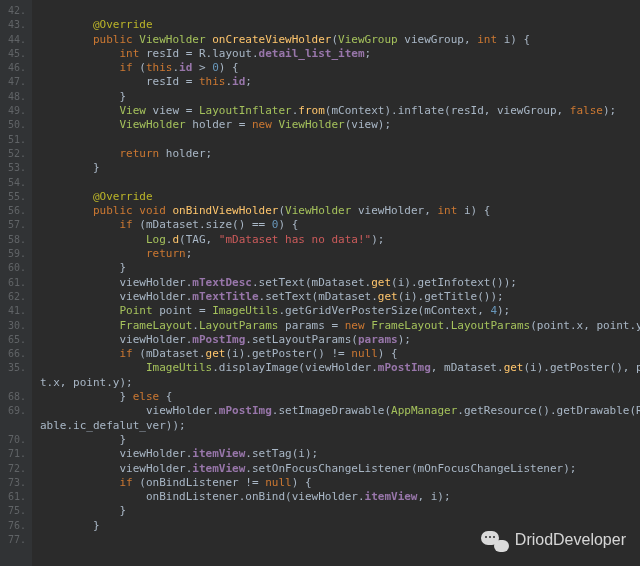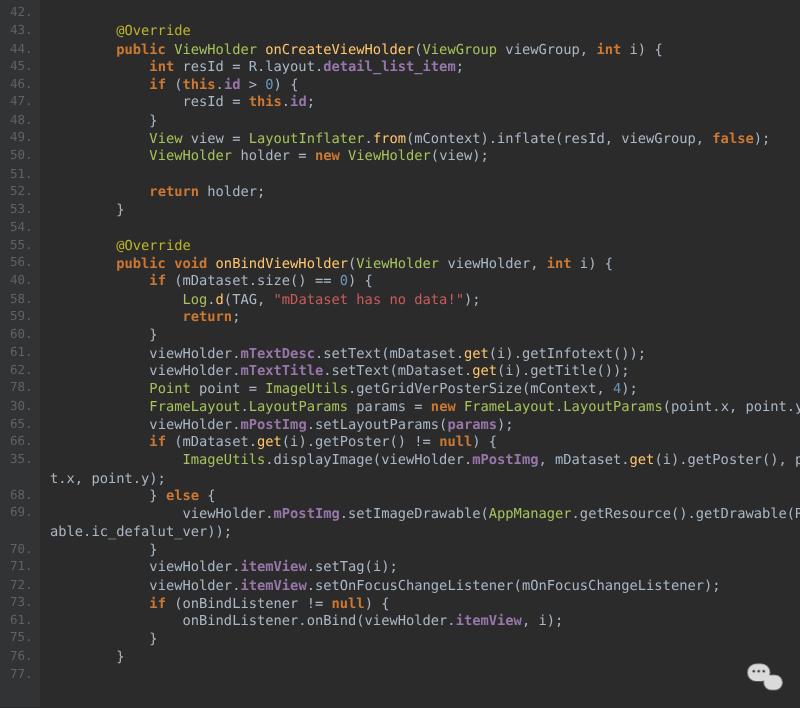--- a/index.html
+++ b/index.html
@@ -25,21 +25,21 @@
   }
   .gutter div { height: 14.3px; }
   .code {
     padding: 4px 0 0 8px;
     color: #a9b7c6;
     white-space: pre;
     flex: 1;
     overflow: hidden;
   }
   .line { height: 14.3px; display: block; }
-  .k   { color: #cc7832; font-weight: bold; }                       
+  .k   { color: #cc7832; font-weight: normal; }                       
   .ty  { color: #a5c25c; }                       
   .fn  { color: #ffc66d; }                       
   .nm  { color: #6897bb; }                       
   .stR { color: #cc5b5b; }                       
   .an  { color: #bbb529; }                       
   .fd  { color: #9876aa; font-weight: bold; }                       
   .tx  { color: #a9b7c6; }
   .watermark {
     position: fixed;
     right: 14px;
@@ -78,27 +78,27 @@
     <div>47.</div>
     <div>48.</div>
     <div>49.</div>
     <div>50.</div>
     <div>51.</div>
     <div>52.</div>
     <div>53.</div>
     <div>54.</div>
     <div>55.</div>
     <div>56.</div>
-    <div>40.</div>
+    <div>57.</div>
     <div>58.</div>
     <div>59.</div>
     <div>60.</div>
     <div>61.</div>
     <div>62.</div>
-    <div>78.</div>
+    <div>41.</div>
     <div>30.</div>
     <div>65.</div>
     <div>66.</div>
     <div>35.</div>
     <div></div>
     <div>68.</div>
     <div>69.</div>
     <div></div>
     <div>70.</div>
     <div>71.</div>
@@ -112,13 +112,14 @@
 <div class="code" id="code"><span class="line">        </span><span class="line">        <span class="an">@Override</span></span><span class="line">        <span class="k">public </span><span class="ty">ViewHolder </span><span class="fn">onCreateViewHolder</span><span class="tx">(</span><span class="ty">ViewGroup</span><span class="tx"> viewGroup, </span><span class="k">int</span><span class="tx"> i) {</span></span><span class="line">            <span class="k">int</span><span class="tx"> resId = R.layout.</span><span class="fd">detail_list_item</span><span class="tx">;</span></span><span class="line">            <span class="k">if </span><span class="tx">(</span><span class="k">this</span><span class="tx">.</span><span class="fd">id</span><span class="tx"> &gt; </span><span class="nm">0</span><span class="tx">) {</span></span><span class="line">                <span class="tx">resId = </span><span class="k">this</span><span class="tx">.</span><span class="fd">id</span><span class="tx">;</span></span><span class="line">            <span class="tx">}</span></span><span class="line">            <span class="ty">View</span><span class="tx"> view = </span><span class="ty">LayoutInflater</span><span class="tx">.</span><span class="fn">from</span><span class="tx">(mContext).inflate(resId, viewGroup, </span><span class="k">false</span><span class="tx">);</span></span><span class="line">            <span class="ty">ViewHolder</span><span class="tx"> holder = </span><span class="k">new </span><span class="ty">ViewHolder</span><span class="tx">(view);</span></span><span class="line">            </span><span class="line">            <span class="k">return </span><span class="tx">holder;</span></span><span class="line">        <span class="tx">}</span></span><span class="line">        </span><span class="line">        <span class="an">@Override</span></span><span class="line">        <span class="k">public void </span><span class="fn">onBindViewHolder</span><span class="tx">(</span><span class="ty">ViewHolder</span><span class="tx"> viewHolder, </span><span class="k">int</span><span class="tx"> i) {</span></span><span class="line">            <span class="k">if </span><span class="tx">(mDataset.size() == </span><span class="nm">0</span><span class="tx">) {</span></span><span class="line">                <span class="ty">Log</span><span class="tx">.</span><span class="fn">d</span><span class="tx">(TAG, </span><span class="stR">"mDataset has no data!"</span><span class="tx">);</span></span><span class="line">                <span class="k">return</span><span class="tx">;</span></span><span class="line">            <span class="tx">}</span></span><span class="line">            <span class="tx">viewHolder.</span><span class="fd">mTextDesc</span><span class="tx">.setText(mDataset.</span><span class="fn">get</span><span class="tx">(i).getInfotext());</span></span><span class="line">            <span class="tx">viewHolder.</span><span class="fd">mTextTitle</span><span class="tx">.setText(mDataset.</span><span class="fn">get</span><span class="tx">(i).getTitle());</span></span><span class="line">            <span class="ty">Point</span><span class="tx"> point = </span><span class="ty">ImageUtils</span><span class="tx">.getGridVerPosterSize(mContext, </span><span class="nm">4</span><span class="tx">);</span></span><span class="line">            <span class="ty">FrameLayout</span><span class="tx">.</span><span class="ty">LayoutParams</span><span class="tx"> params = </span><span class="k">new </span><span class="ty">FrameLayout</span><span class="tx">.</span><span class="ty">LayoutParams</span><span class="tx">(point.x, point.y);</span></span><span class="line">            <span class="tx">viewHolder.</span><span class="fd">mPostImg</span><span class="tx">.setLayoutParams(</span><span class="fd">params</span><span class="tx">);</span></span><span class="line">            <span class="k">if </span><span class="tx">(mDataset.</span><span class="fn">get</span><span class="tx">(i).getPoster() != </span><span class="k">null</span><span class="tx">) {</span></span><span class="line">                <span class="ty">ImageUtils</span><span class="tx">.displayImage(viewHolder.</span><span class="fd">mPostImg</span><span class="tx">, mDataset.</span><span class="fn">get</span><span class="tx">(i).getPoster(), poin</span></span><span class="line"><span class="tx">t.x, point.y);</span></span><span class="line">            <span class="tx">} </span><span class="k">else </span><span class="tx">{</span></span><span class="line">                <span class="tx">viewHolder.</span><span class="fd">mPostImg</span><span class="tx">.setImageDrawable(</span><span class="ty">AppManager</span><span class="tx">.getResource().getDrawable(R.draw</span></span><span class="line"><span class="tx">able.ic_defalut_ver));</span></span><span class="line">            <span class="tx">}</span></span><span class="line">            <span class="tx">viewHolder.</span><span class="fd">itemView</span><span class="tx">.setTag(i);</span></span><span class="line">            <span class="tx">viewHolder.</span><span class="fd">itemView</span><span class="tx">.setOnFocusChangeListener(mOnFocusChangeListener);</span></span><span class="line">            <span class="k">if </span><span class="tx">(onBindListener != </span><span class="k">null</span><span class="tx">) {</span></span><span class="line">                <span class="tx">onBindListener.onBind(viewHolder.</span><span class="fd">itemView</span><span class="tx">, i);</span></span><span class="line">            <span class="tx">}</span></span><span class="line">        <span class="tx">}</span></span><span class="line">        </span></div>
 
 <div class="watermark">
   <span class="chat-icon">
     <span class="bubble b1"></span>
     <span class="bubble b2"></span>
     <span class="dot d1"></span>
       <span class="dot d2"></span>
       <span class="dot d3"></span>
   </span>
+  <span>DriodDeveloper</span>
 </div>
 
 </body></html>

